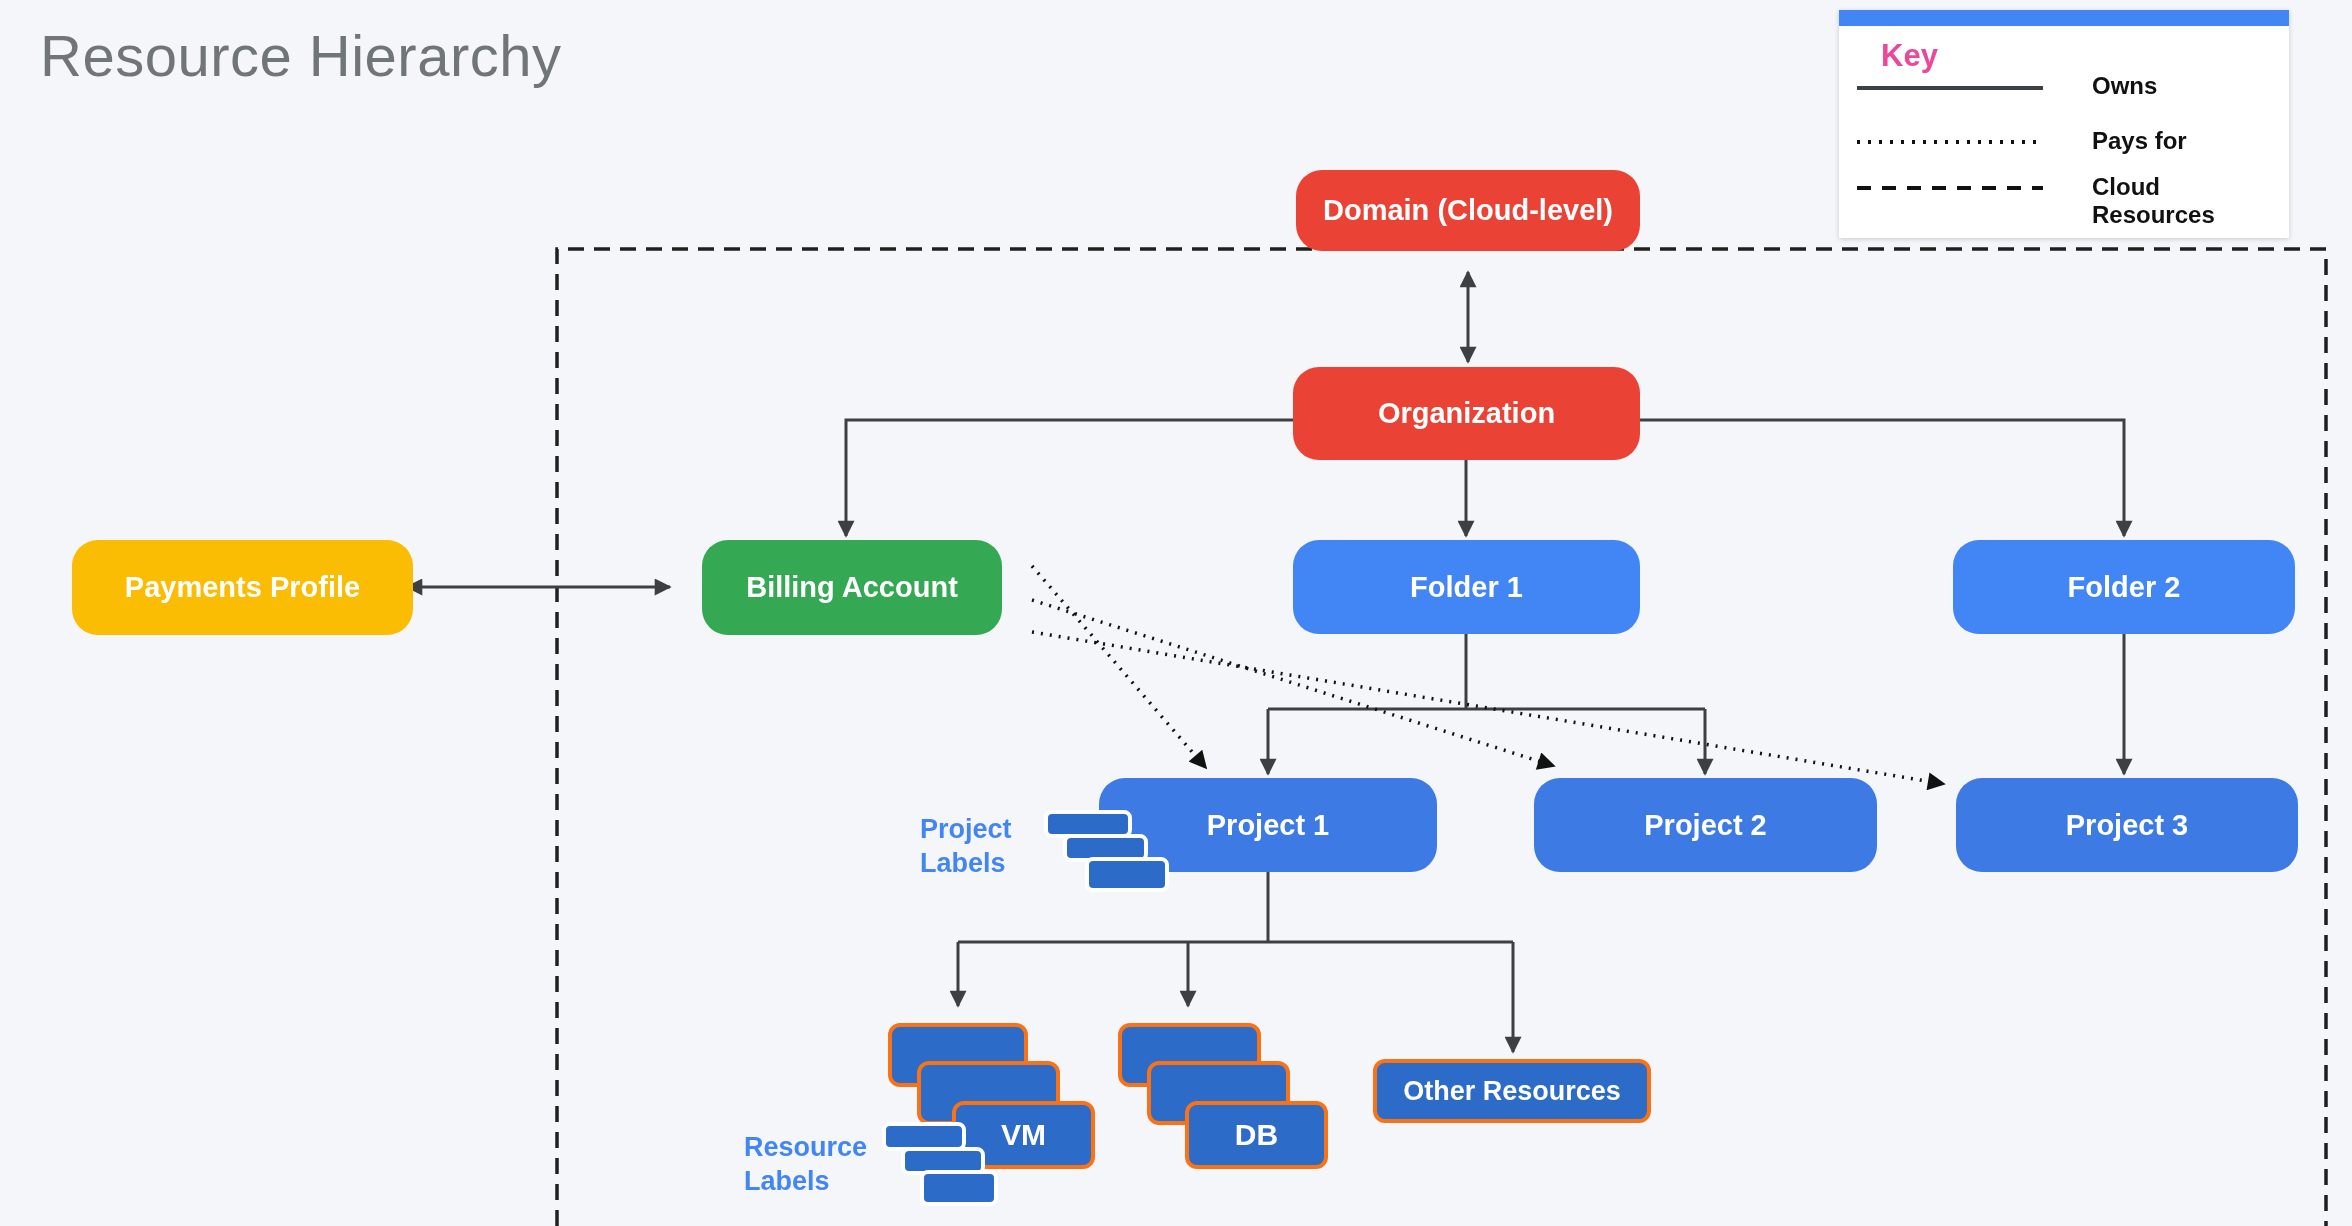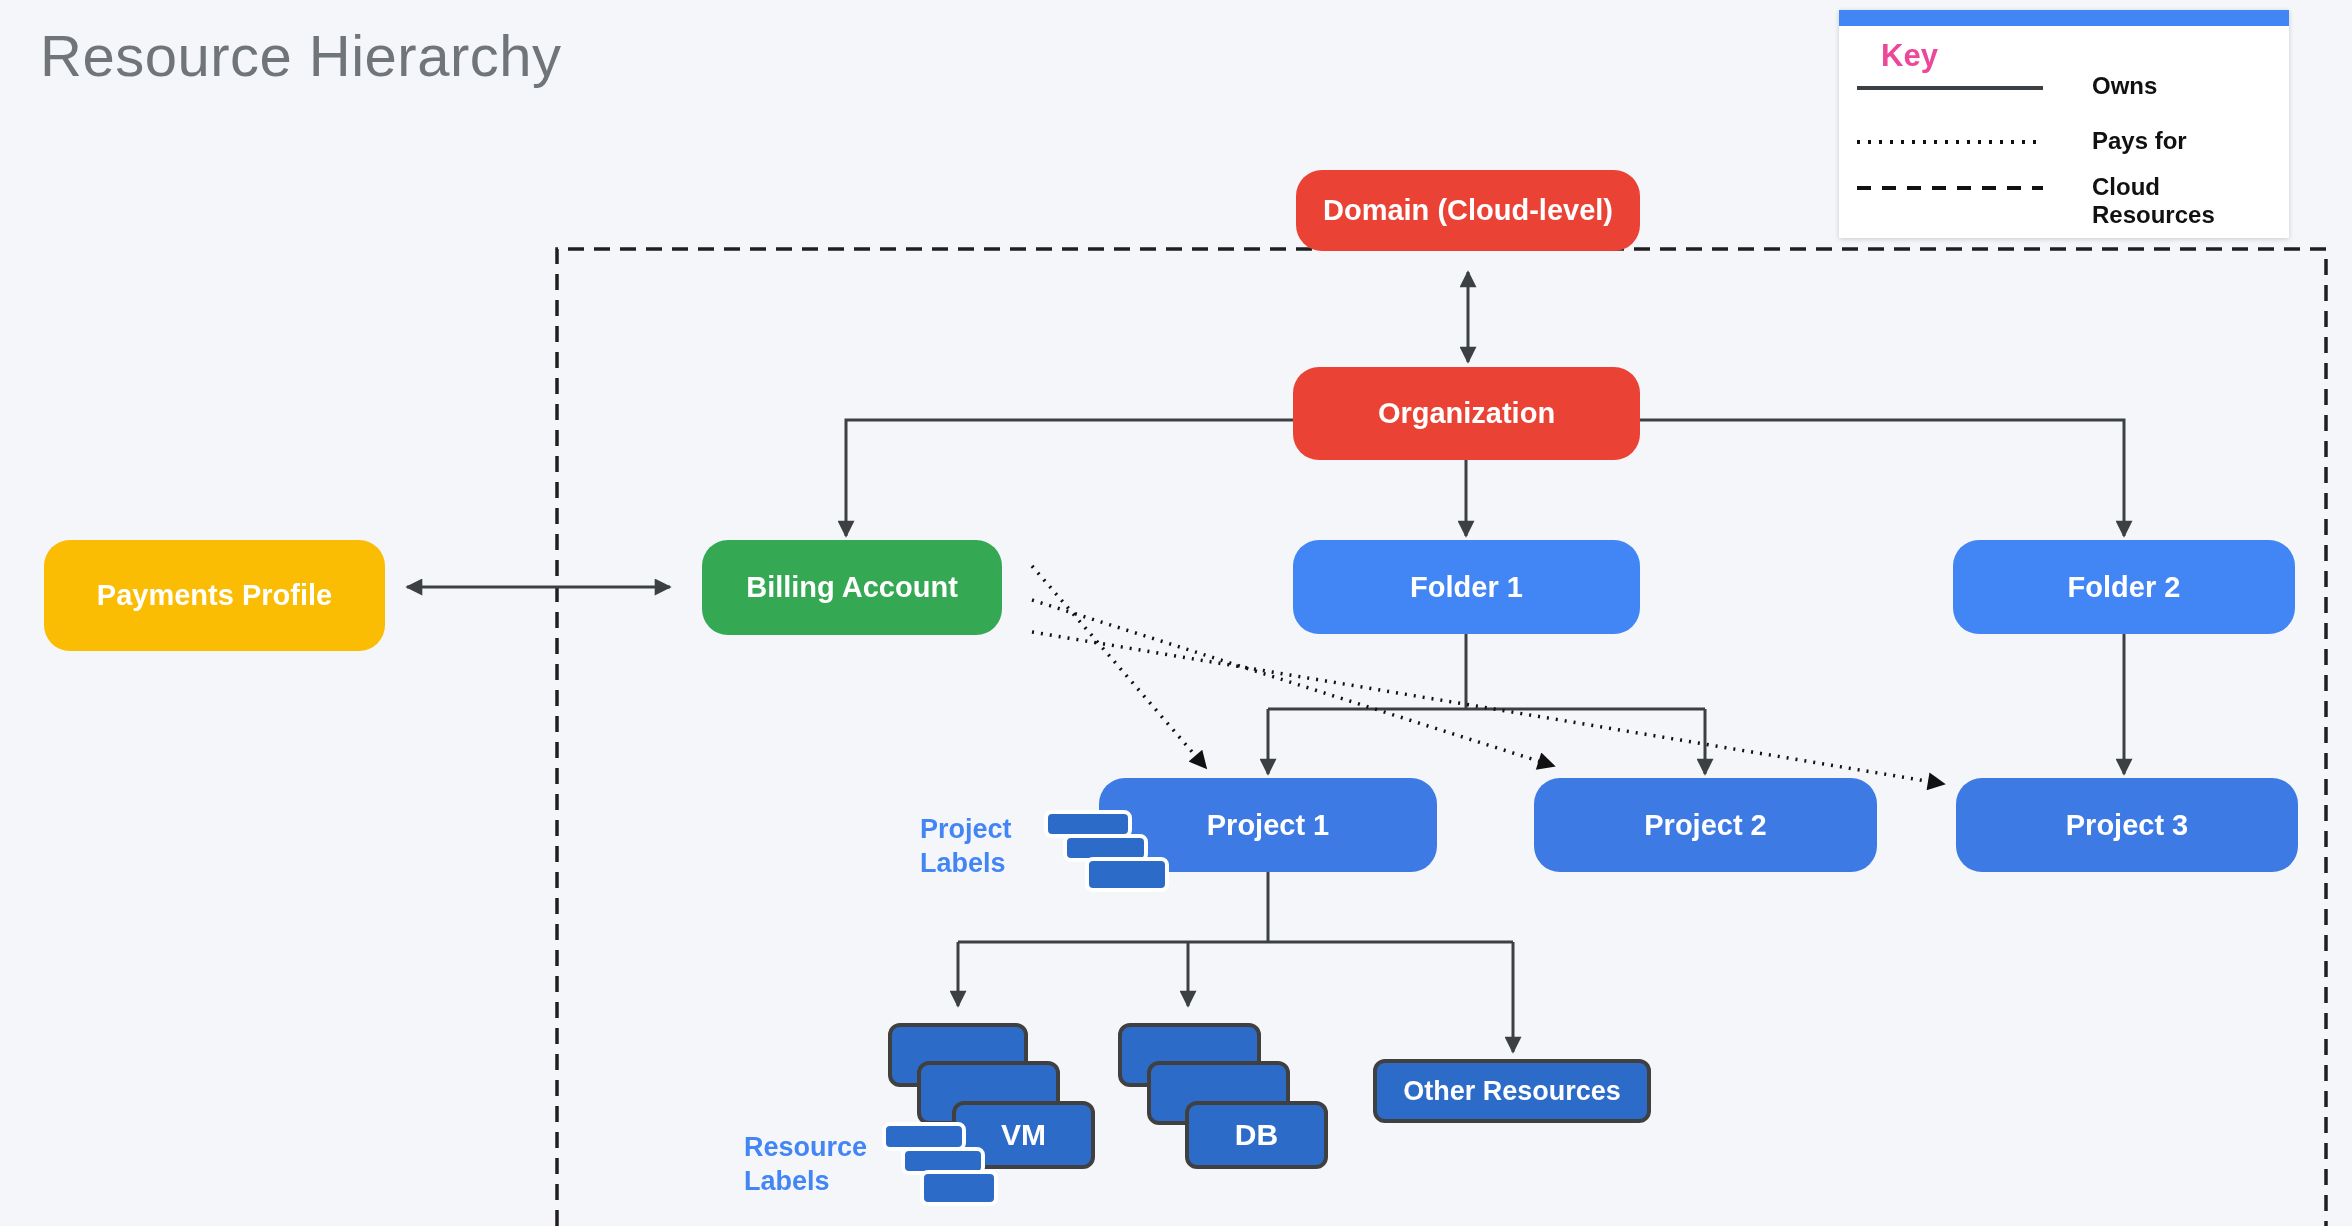--- a/index.html
+++ b/index.html
@@ -18,21 +18,21 @@
   .node{
     position:absolute;display:flex;align-items:center;justify-content:center;
     border-radius:26px;color:#fff;font-weight:bold;font-size:29px;text-align:center;
   }
   .red{background:#EA4335;}
   .yellow{background:#FBBC04;}
   .green{background:#34A853;}
   .blue{background:#4285F4;}
   .pblue{background:#3D7AE4;}
   .stack-card{
-    position:absolute;background:#2D6BC8;border:4px solid #404040;border-radius:12px;
+    position:absolute;background:#2D6BC8;border:4px solid #f97316;border-radius:12px;
     display:flex;align-items:center;justify-content:center;
     color:#fff;font-weight:bold;font-size:30px;box-sizing:border-box;
   }
   .tag{
     position:absolute;background:#2D6BC8;border:4px solid #fff;border-radius:8px;
     box-sizing:border-box;
   }
   .annot{
     position:absolute;color:#4285F4;font-weight:bold;font-size:27px;line-height:34px;
     white-space:pre-line;
@@ -99,21 +99,21 @@
   </svg>
 
   <div class="node red" style="left:1296px;top:170px;width:344px;height:81px">
     <span>Domain (Cloud-level)</span>
   </div>
 
   <div class="node red" style="left:1293px;top:367px;width:347px;height:93px">
     <span>Organization</span>
   </div>
 
-  <div class="node yellow" style="left:44px;top:540px;width:341px;height:111px">
+  <div class="node yellow" style="left:72px;top:540px;width:341px;height:95px">
     <span>Payments Profile</span>
   </div>
 
   <div class="node green" style="left:702px;top:540px;width:300px;height:95px">
     <span>Billing Account</span>
   </div>
 
   <div class="node blue" style="left:1293px;top:540px;width:347px;height:94px">
     <span>Folder 1</span>
   </div>

